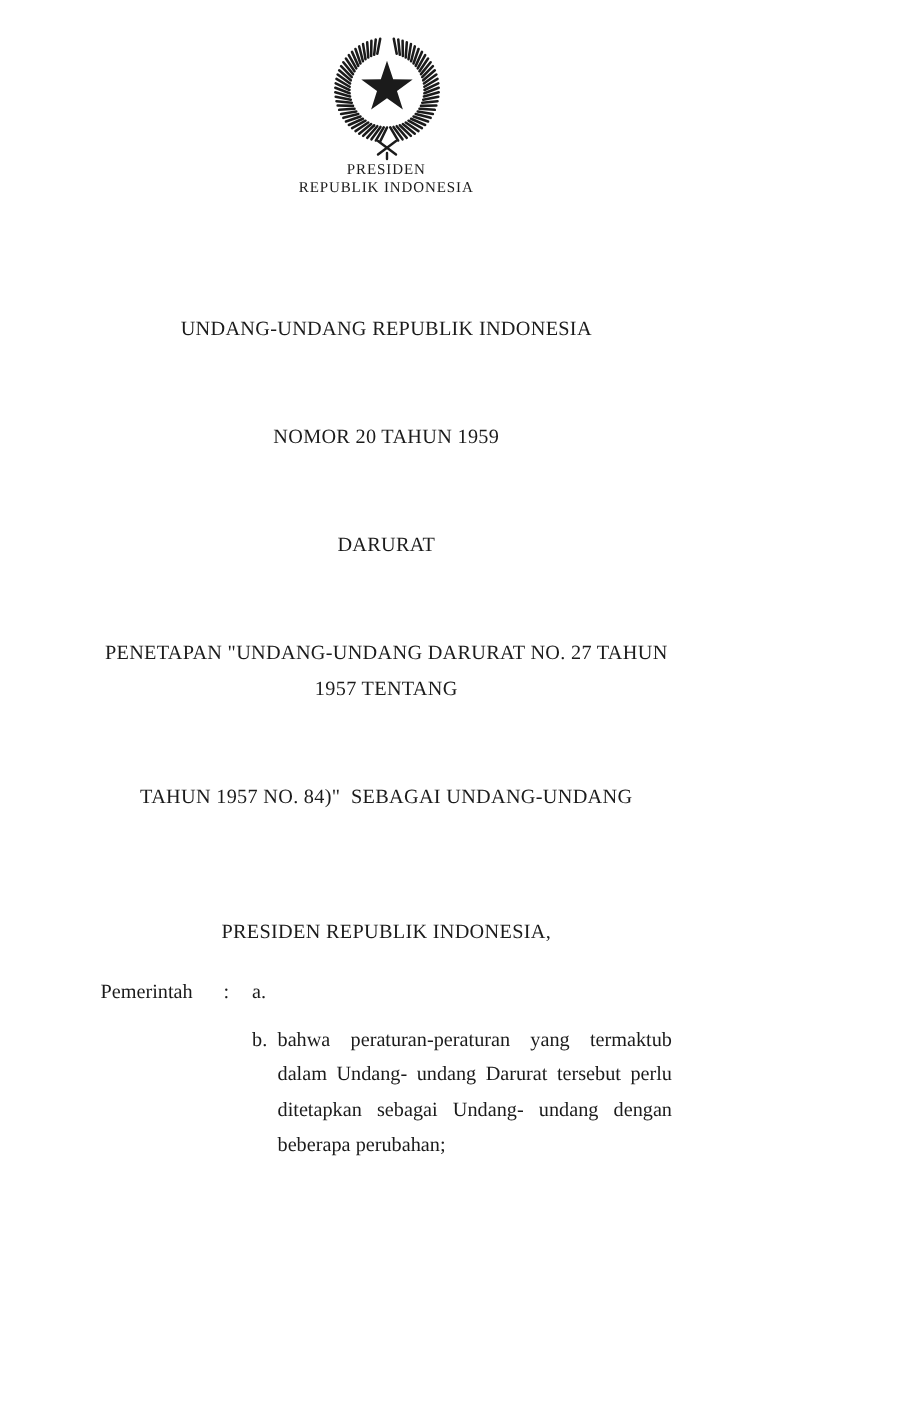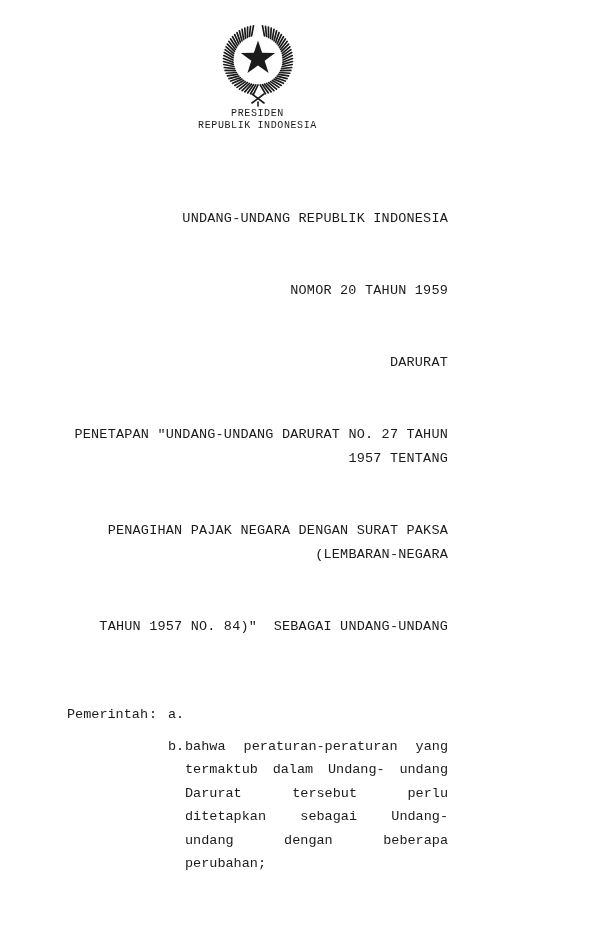--- a/index.html
+++ b/index.html
@@ -1,30 +1,30 @@
 <!DOCTYPE html>
 <html><head>
 <meta charset="utf-8">
 <style>
   html,body{margin:0;padding:0;background:#ffffff;}
   .page{
     position:relative;
     width:520px;height:936px;
     background:#ffffff;
     color:#1b1b1b;
-    font-family:Liberation Mono, monospace;
+    font-family:Liberation Serif, serif;
     box-sizing:border-box;
     padding:0 72px 0 67px;
     overflow:hidden;
   }
   .emblem{ text-align:center; padding-top:20px; }
   .emblem svg{ display:block; margin:0 auto; }
   .emblem-caption{ font-size:10px; line-height:11.5px; letter-spacing:0.6px; }
   .title-block{
-    margin-top:28px; text-align:right;
+    margin-top:28px; text-align:center;
     font-size:13.5px; line-height:24px;
     white-space:pre-wrap; letter-spacing:0.2px;
   }
   .salutation{ margin-top:18px; text-align:center; font-size:13.5px; line-height:24px; letter-spacing:0.2px; }
   .row{ display:flex; font-size:13.5px; line-height:23.5px; }
   .row .label{ width:82px; flex:none; }
   .row .colon{ width:19px; flex:none; }
   .row .letter{ width:17px; flex:none; }
   .row .text{ flex:1; text-align:justify; }
   .row + .row{ margin-top:8px; }
@@ -115,24 +115,24 @@
     </svg>
     <div class="emblem-caption">PRESIDEN</div>
     <div class="emblem-caption">REPUBLIK INDONESIA</div>
   </div>
 
   <div class="title-block">
     <div>UNDANG-UNDANG REPUBLIK INDONESIA</div>
     <div>NOMOR 20 TAHUN 1959</div>
     <div>DARURAT</div>
     <div>PENETAPAN "UNDANG-UNDANG DARURAT NO. 27 TAHUN 1957 TENTANG</div>
-    <div>PENAGIHAN PAJAK NEGARA DENGAN SURAT PAKSA (LEMBARAN-NEGARA</div>
     <div>TAHUN 1957 NO. 84)"  SEBAGAI UNDANG-UNDANG</div>
   </div>
 
+  <div class="salutation">PRESIDEN REPUBLIK INDONESIA,</div>
 
   <div class="section-considering">
     <div class="row">
       <div class="label">Pemerintah</div>
       <div class="colon">:</div>
       <div class="letter">a.</div>
     </div>
     <div class="row">
       <div class="label"></div>
       <div class="colon"></div>

